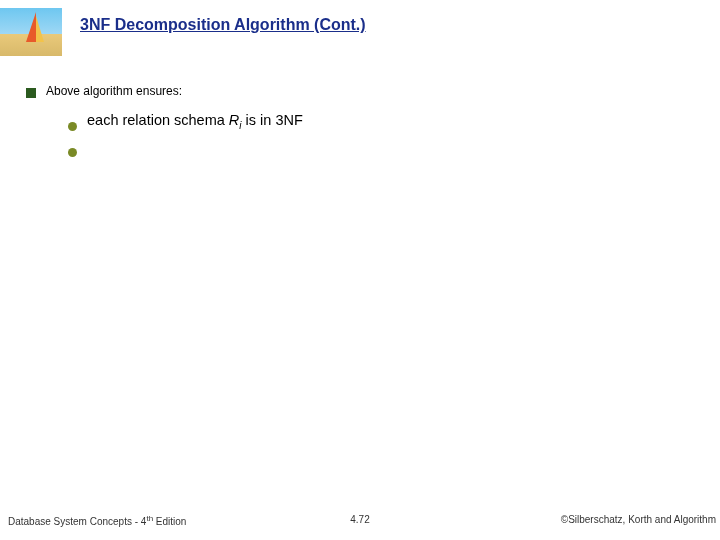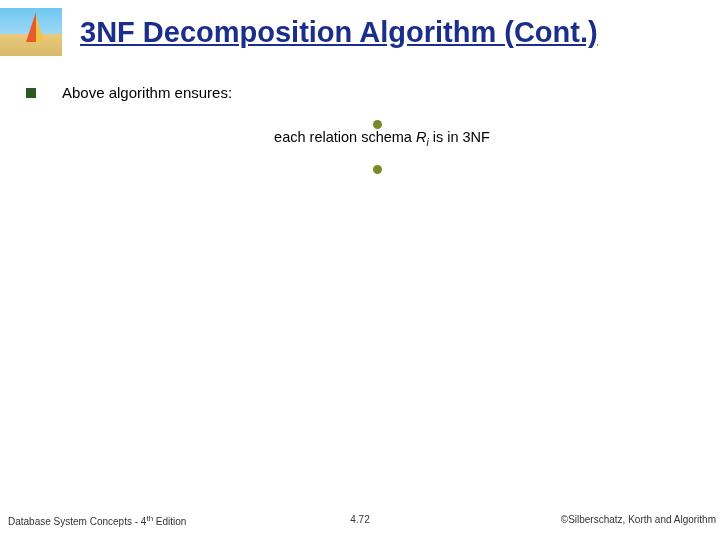--- a/index.html
+++ b/index.html
@@ -15,28 +15,28 @@
     border-left: 10px solid transparent; border-right: 0 solid transparent;
     border-bottom: 30px solid #e85a2a;
   }
   .sail2 {
     position: absolute; left: 36px; top: 8px; width: 0; height: 0;
     border-left: 0 solid transparent; border-right: 8px solid transparent;
     border-bottom: 26px solid #f2c34a;
   }
   .title {
     position: absolute; left: 80px; top: 16px; right: 16px;
-    font-size: 29px; font-weight: bold; color: #1a2e8a;
+    font-size: 16px; font-weight: bold; color: #1a2e8a;
     text-decoration: underline;
   }
   .content { position: absolute; left: 26px; top: 84px; right: 24px; }
   .row1 { display: flex; align-items: flex-start; margin-bottom: 14px; }
   .sq { width: 10px; height: 10px; background: #2b5a1f; margin-top: 4px; margin-right: 10px; flex-shrink: 0; }
-  .t1 { font-size: 15px; color: #000; margin-left: 16px; }
-  .row2 { display: flex; align-items: center; margin-left: 42px; margin-bottom: 12px; flex-direction: column; }
+  .t1 { font-size: 12px; color: #000; }
+  .row2 { display: flex; align-items: flex-end; margin-left: 42px; margin-bottom: 12px; }
   .disc { width: 9px; height: 9px; border-radius: 50%; background: #7a8a26; margin-top: 5px; margin-right: 10px; flex-shrink: 0; }
   .t2 { font-size: 14.5px; color: #000; }
   .ital { font-style: italic; }
   .sub { font-style: italic; font-size: 10px; vertical-align: sub; }
   .footer { position: absolute; left: 0; right: 0; bottom: 10px; height: 16px; font-size: 10px; color: #333; }
   .fleft { position: absolute; left: 8px; }
   .fcenter { position: absolute; left: 50%; transform: translateX(-50%); }
   .fright { position: absolute; right: 4px; }
   .sup { font-size: 8px; vertical-align: super; text-align: center; }
 </style>

